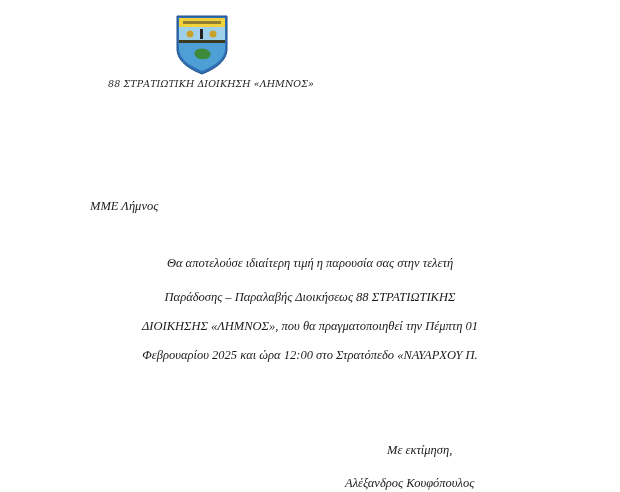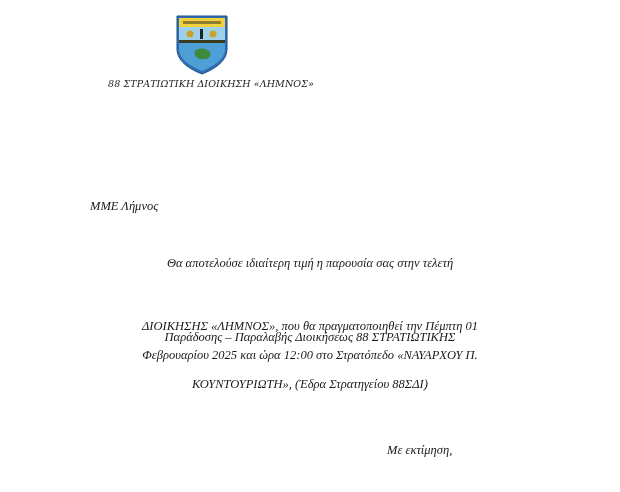--- a/index.html
+++ b/index.html
@@ -44,21 +44,21 @@
       position: absolute;
       font-style: italic;
       font-size: 12.5px;
       white-space: nowrap;
       color: #1a1a1a;
       font-family: "Liberation Serif", "DejaVu Serif", serif;
     }
     .date { left: 372px; top: 157px; font-size: 13px; }
     .recipient { left: 90px; top: 192px; }
     .body1 { left: 125px; top: 249px; width: 370px; text-align: center; }
-    .body2 { left: 60px; top: 283px; width: 500px; text-align: center; margin-top: 40px; }
+    .body2 { left: 60px; top: 283px; width: 500px; text-align: center; }
     .body3 { left: 60px; top: 312px; width: 500px; text-align: center; }
     .body4 { left: 60px; top: 341px; width: 500px; text-align: center; }
     .body5 { left: 60px; top: 370px; width: 500px; text-align: center; }
     .closing { left: 387px; top: 436px; }
     .signature { left: 345px; top: 469px; }
 
     .bottom-bar {
       position: absolute;
       left: 205px;
       top: 487px;
@@ -94,18 +94,18 @@
 
   <div class="hdr-line hdr1">88 ΣΤΡΑΤΙΩΤΙΚΗ ΔΙΟΙΚΗΣΗ «ΛΗΜΝΟΣ»</div>
 
 
   <div class="italic-line recipient">ΜΜΕ Λήμνος</div>
 
   <div class="italic-line body1">Θα αποτελούσε ιδιαίτερη τιμή η παρουσία σας στην τελετή</div>
   <div class="italic-line body2">Παράδοσης – Παραλαβής Διοικήσεως 88 ΣΤΡΑΤΙΩΤΙΚΗΣ</div>
   <div class="italic-line body3">ΔΙΟΙΚΗΣΗΣ «ΛΗΜΝΟΣ», που θα πραγματοποιηθεί την Πέμπτη 01</div>
   <div class="italic-line body4">Φεβρουαρίου 2025 και ώρα 12:00 στο Στρατόπεδο «ΝΑΥΑΡΧΟΥ Π.</div>
-  <div class="italic-line body5">ΚΟΥΝΤΟΥΡΙΩΤΗ», (Έδρα Στρατηγείου 88ΣΔΙ)</div>
 
   <div class="italic-line closing">Με εκτίμηση,</div>
+  <div class="italic-line signature">Αλέξανδρος Κουφόπουλος</div>
 
   <div class="bottom-bar"></div>
 </div>
 
 </body></html>

